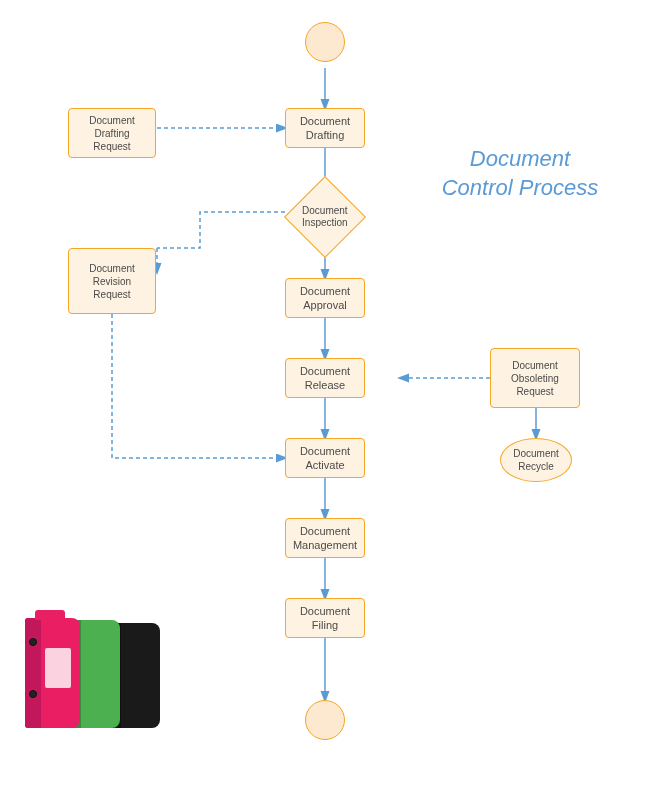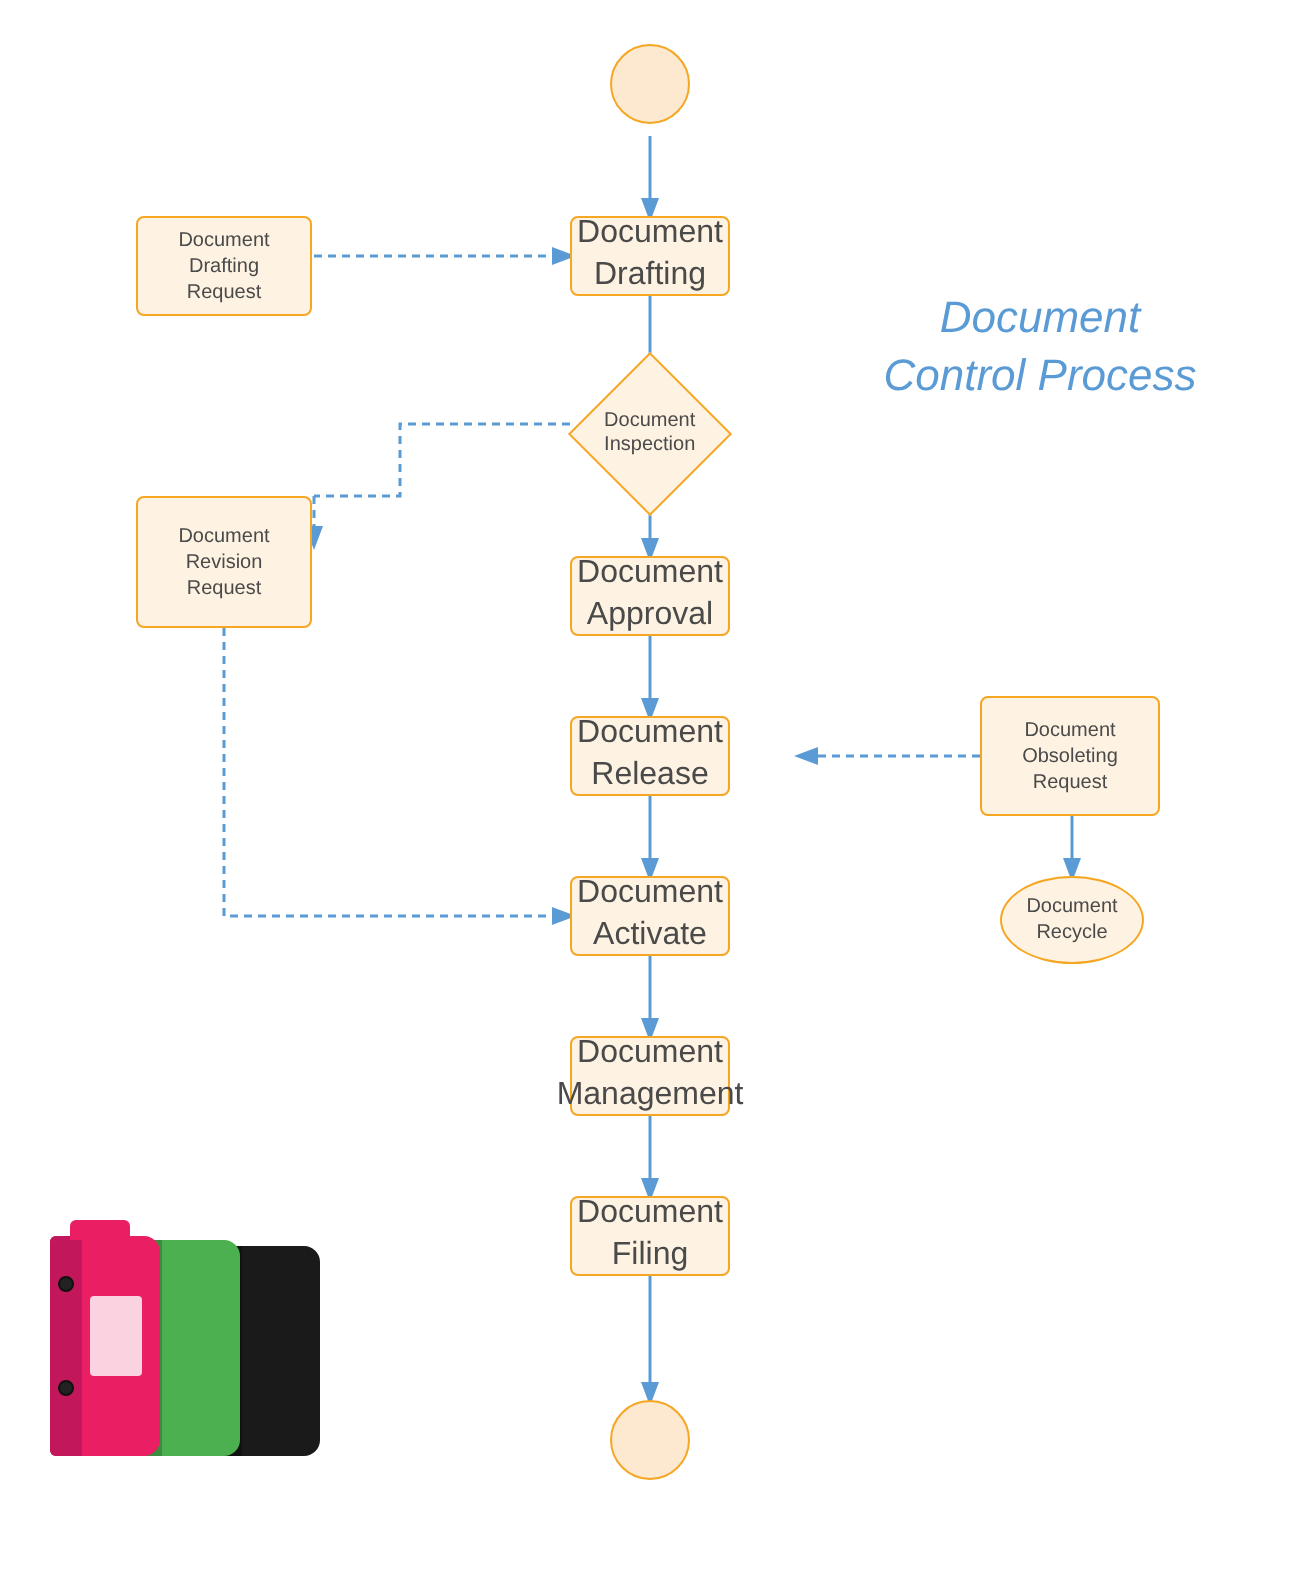--- a/index.html
+++ b/index.html
@@ -18,21 +18,21 @@
     }
     .flow-box {
       position: absolute;
       background: #fef3e2;
       border: 1.5px solid #f5a623;
       border-radius: 4px;
       display: flex;
       align-items: center;
       justify-content: center;
       text-align: center;
-      font-size: 16px;
+      font-size: 11px;
       color: #4a4a4a;
       line-height: 1.3;
     }
     .flow-diamond {
       position: absolute;
       background: #fef3e2;
       border: 1.5px solid #f5a623;
       display: flex;
       align-items: center;
       justify-content: center;

